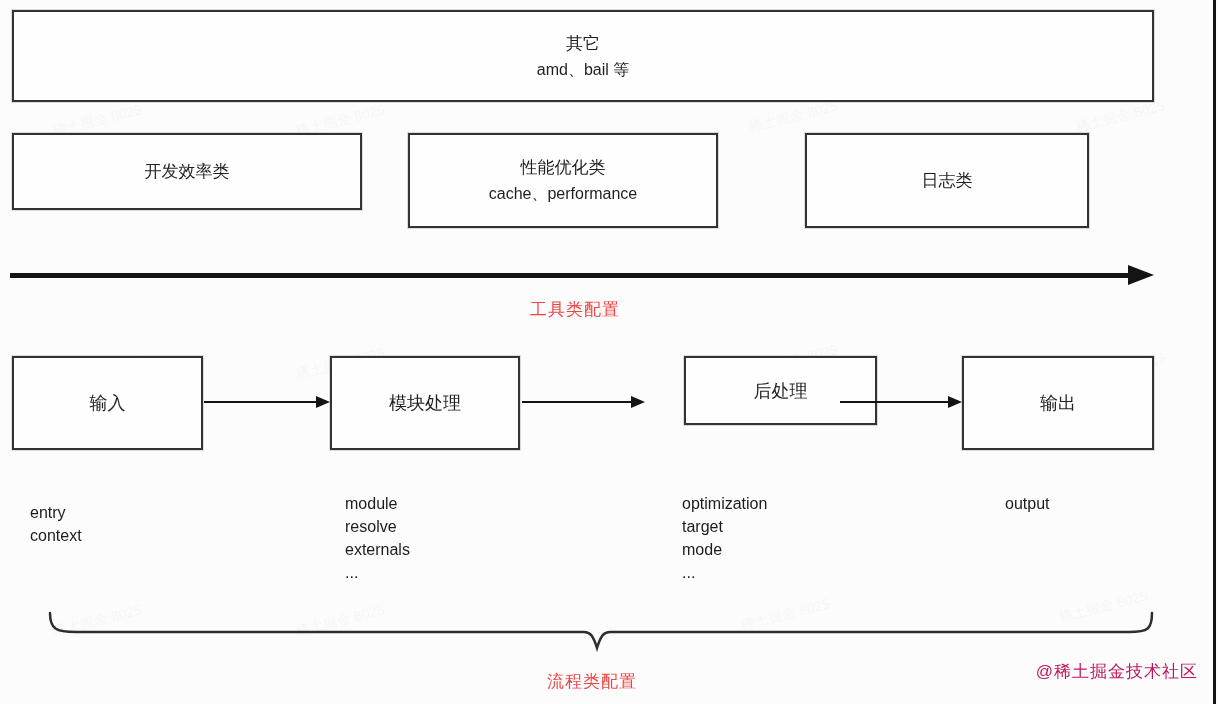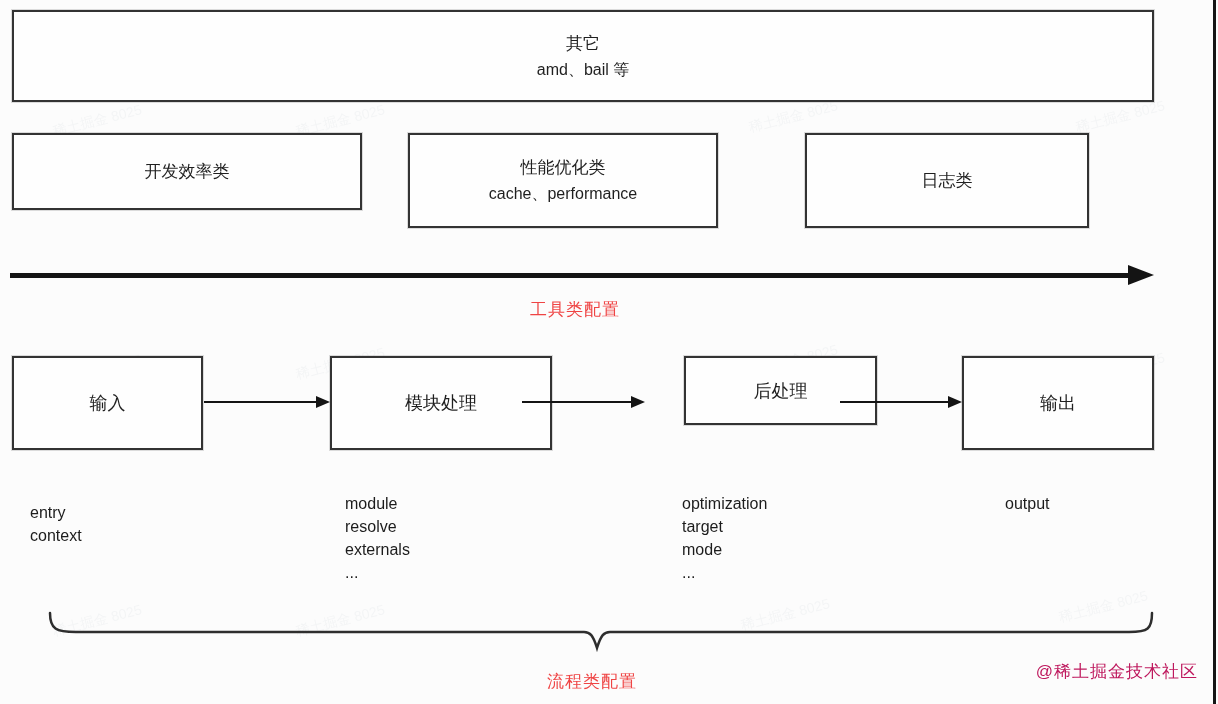--- a/index.html
+++ b/index.html
@@ -81,21 +81,21 @@
     <div class="t">日志类</div>
   </div>
 
   <div class="hline" style="left:10px;top:273px;width:1122px;height:5px"></div>
   <div class="ahead" style="left:1128px;top:265px;border-left:26px solid #141414;border-top:10px solid transparent;border-bottom:10px solid transparent"></div>
   <div class="label-center" style="left:475px;top:298px;width:200px">工具类配置</div>
 
   <div class="box flowbox" style="left:12px;top:356px;width:191px;height:94px">
     <div>输入</div>
   </div>
-  <div class="box flowbox" style="left:330px;top:356px;width:222px;height:94px">
+  <div class="box flowbox" style="left:330px;top:356px;width:190px;height:94px">
     <div>模块处理</div>
   </div>
   <div class="box flowbox" style="left:684px;top:356px;width:193px;height:69px">
     <div>后处理</div>
   </div>
   <div class="box flowbox" style="left:962px;top:356px;width:192px;height:94px">
     <div>输出</div>
   </div>
 
   <div class="hline" style="left:204px;top:401px;width:112px;height:2px"></div>

